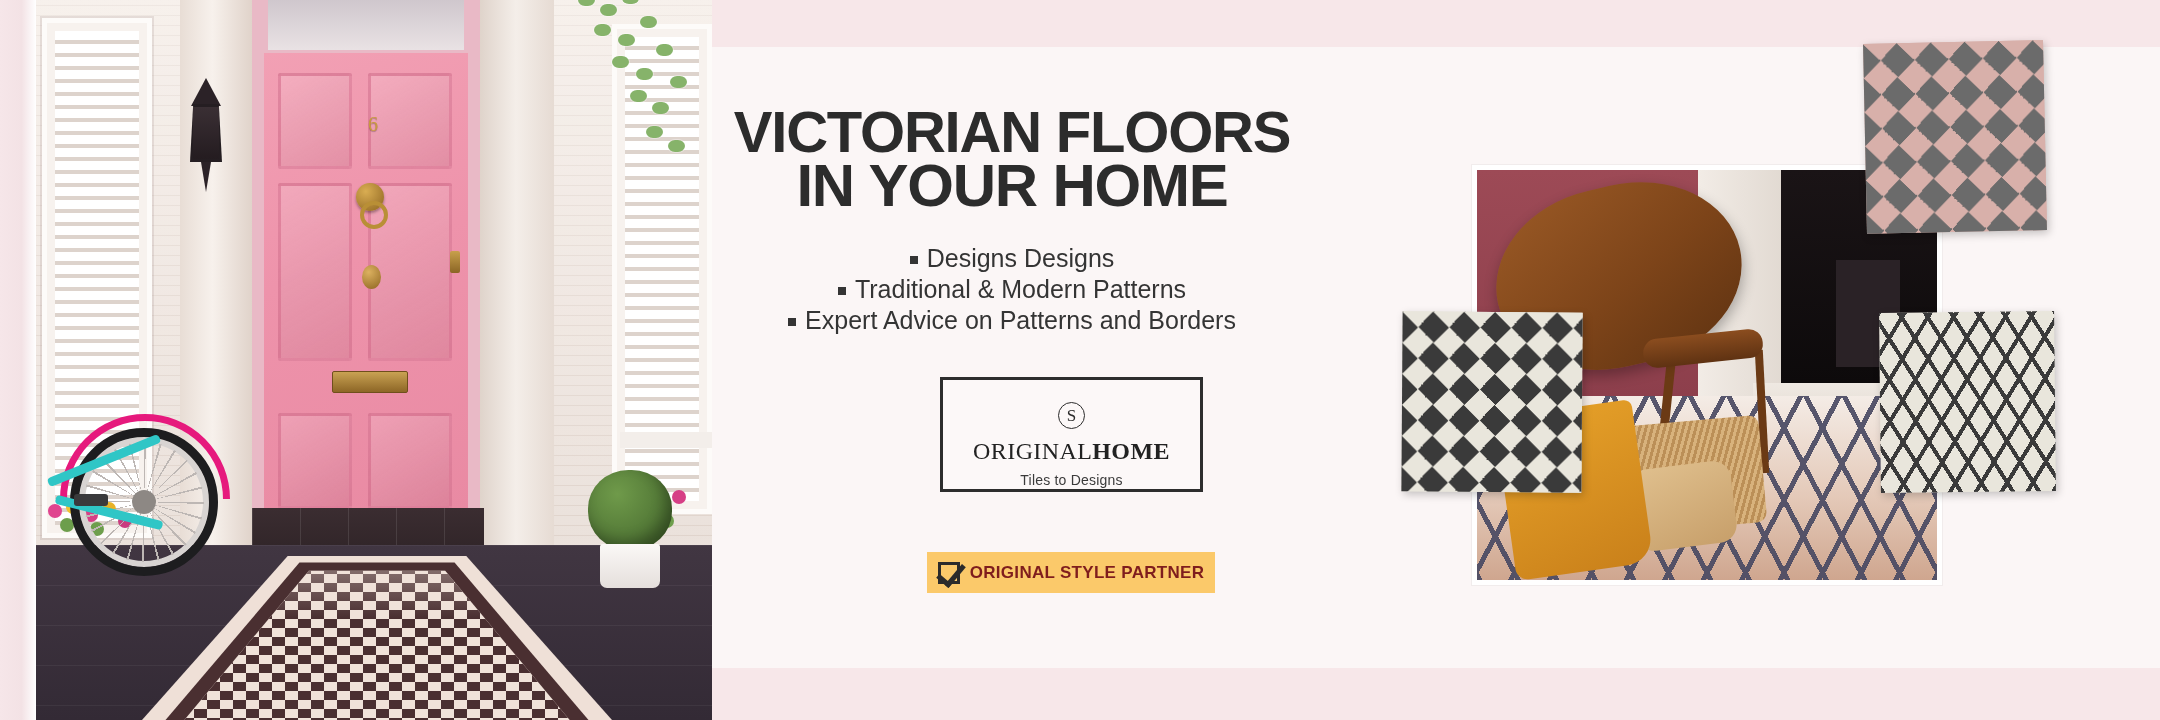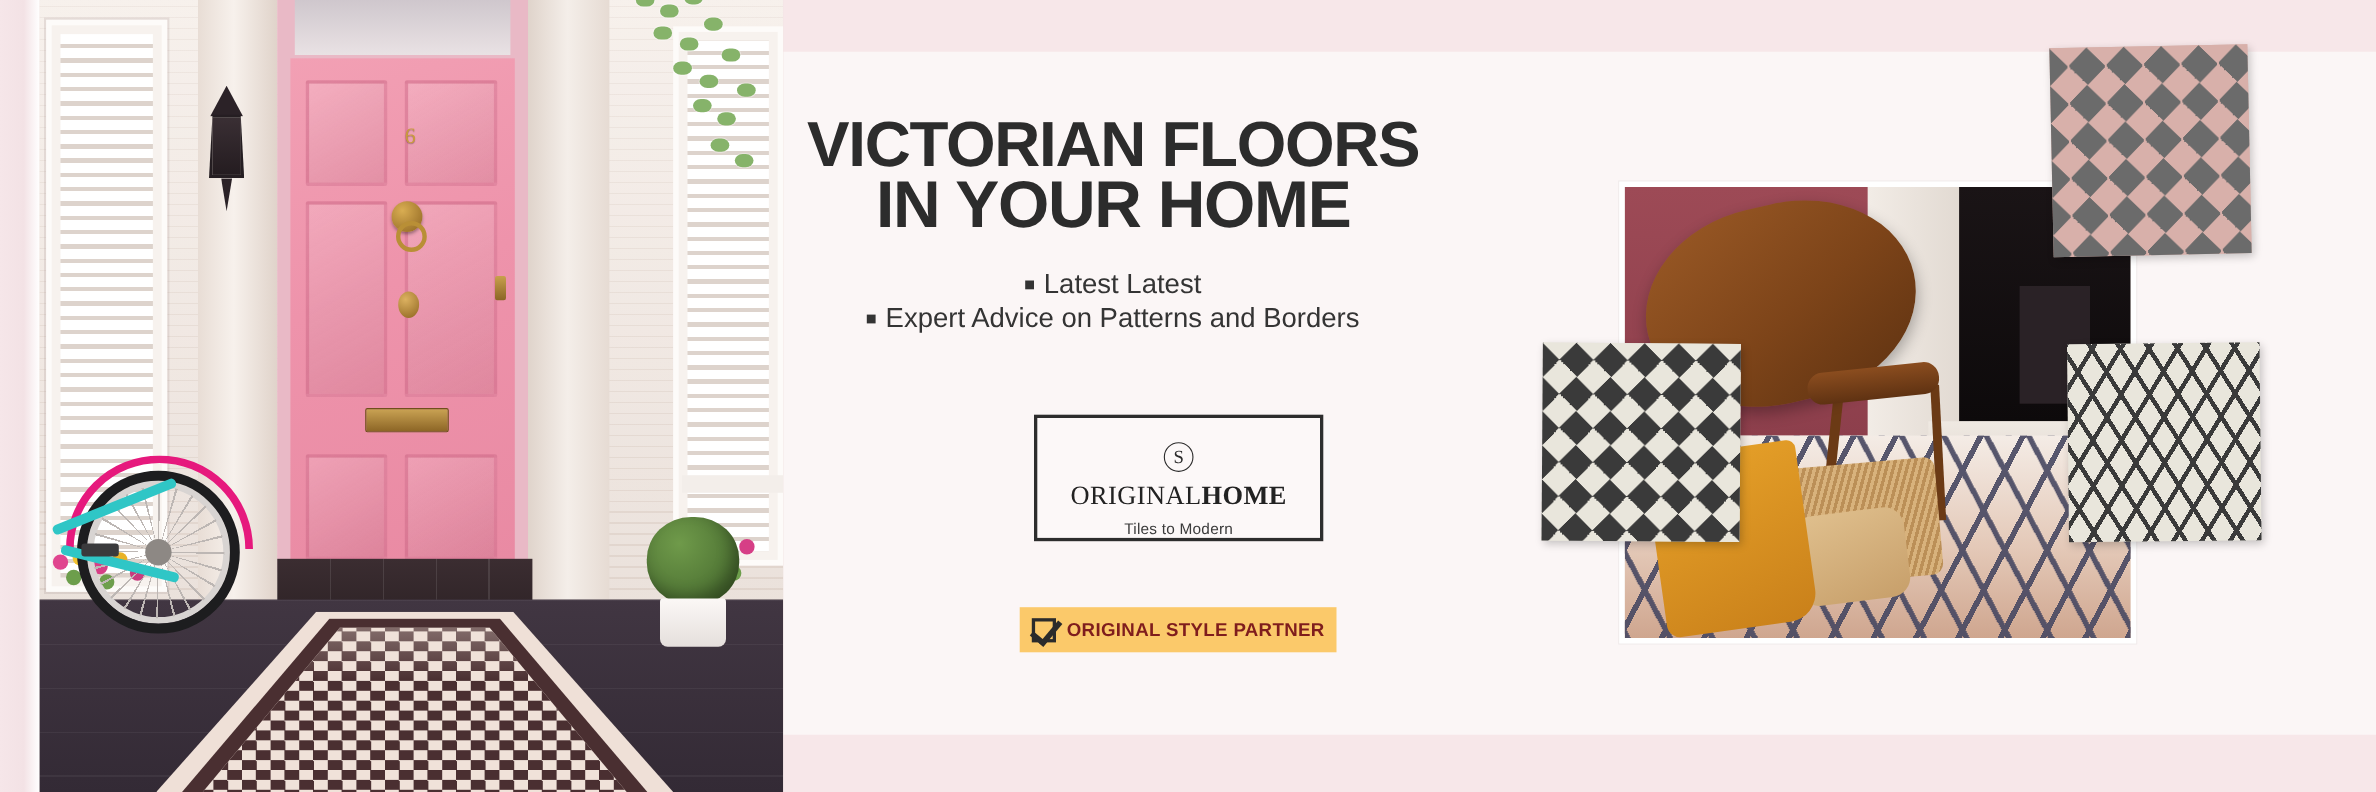--- a/index.html
+++ b/index.html
@@ -338,29 +338,30 @@
   </div>
 
   <div class="text-col">
 
     <div class="headline">
       <span class="l1">VICTORIAN FLOORS</span>
       <span class="l2">IN YOUR HOME</span>
     </div>
 
     <ul class="bullets">
-      <li><span class="bul"></span><span>Latest Latest</span></li>
+      <li><span class="bul"></span><span>Designs Designs</span></li>
+      <li><span class="bul"></span><span>Traditional &amp; Modern Patterns</span></li>
       <li><span class="bul"></span><span>Expert Advice on Patterns and Borders</span></li>
     </ul>
 
     <div class="logo-box">
       <div class="logo-inner">
         <div class="logo-mark">S</div>
         <div class="logo-word"><span>ORIGINAL</span><b>HOME</b></div>
-        <div class="logo-tag">Tiles to Modern</div>
+        <div class="logo-tag">Tiles to Designs</div>
       </div>
     </div>
 
     <div class="partner-badge">
       <span class="chk"></span>
       <span class="partner-label">ORIGINAL STYLE PARTNER</span>
     </div>
 
   </div>
 

